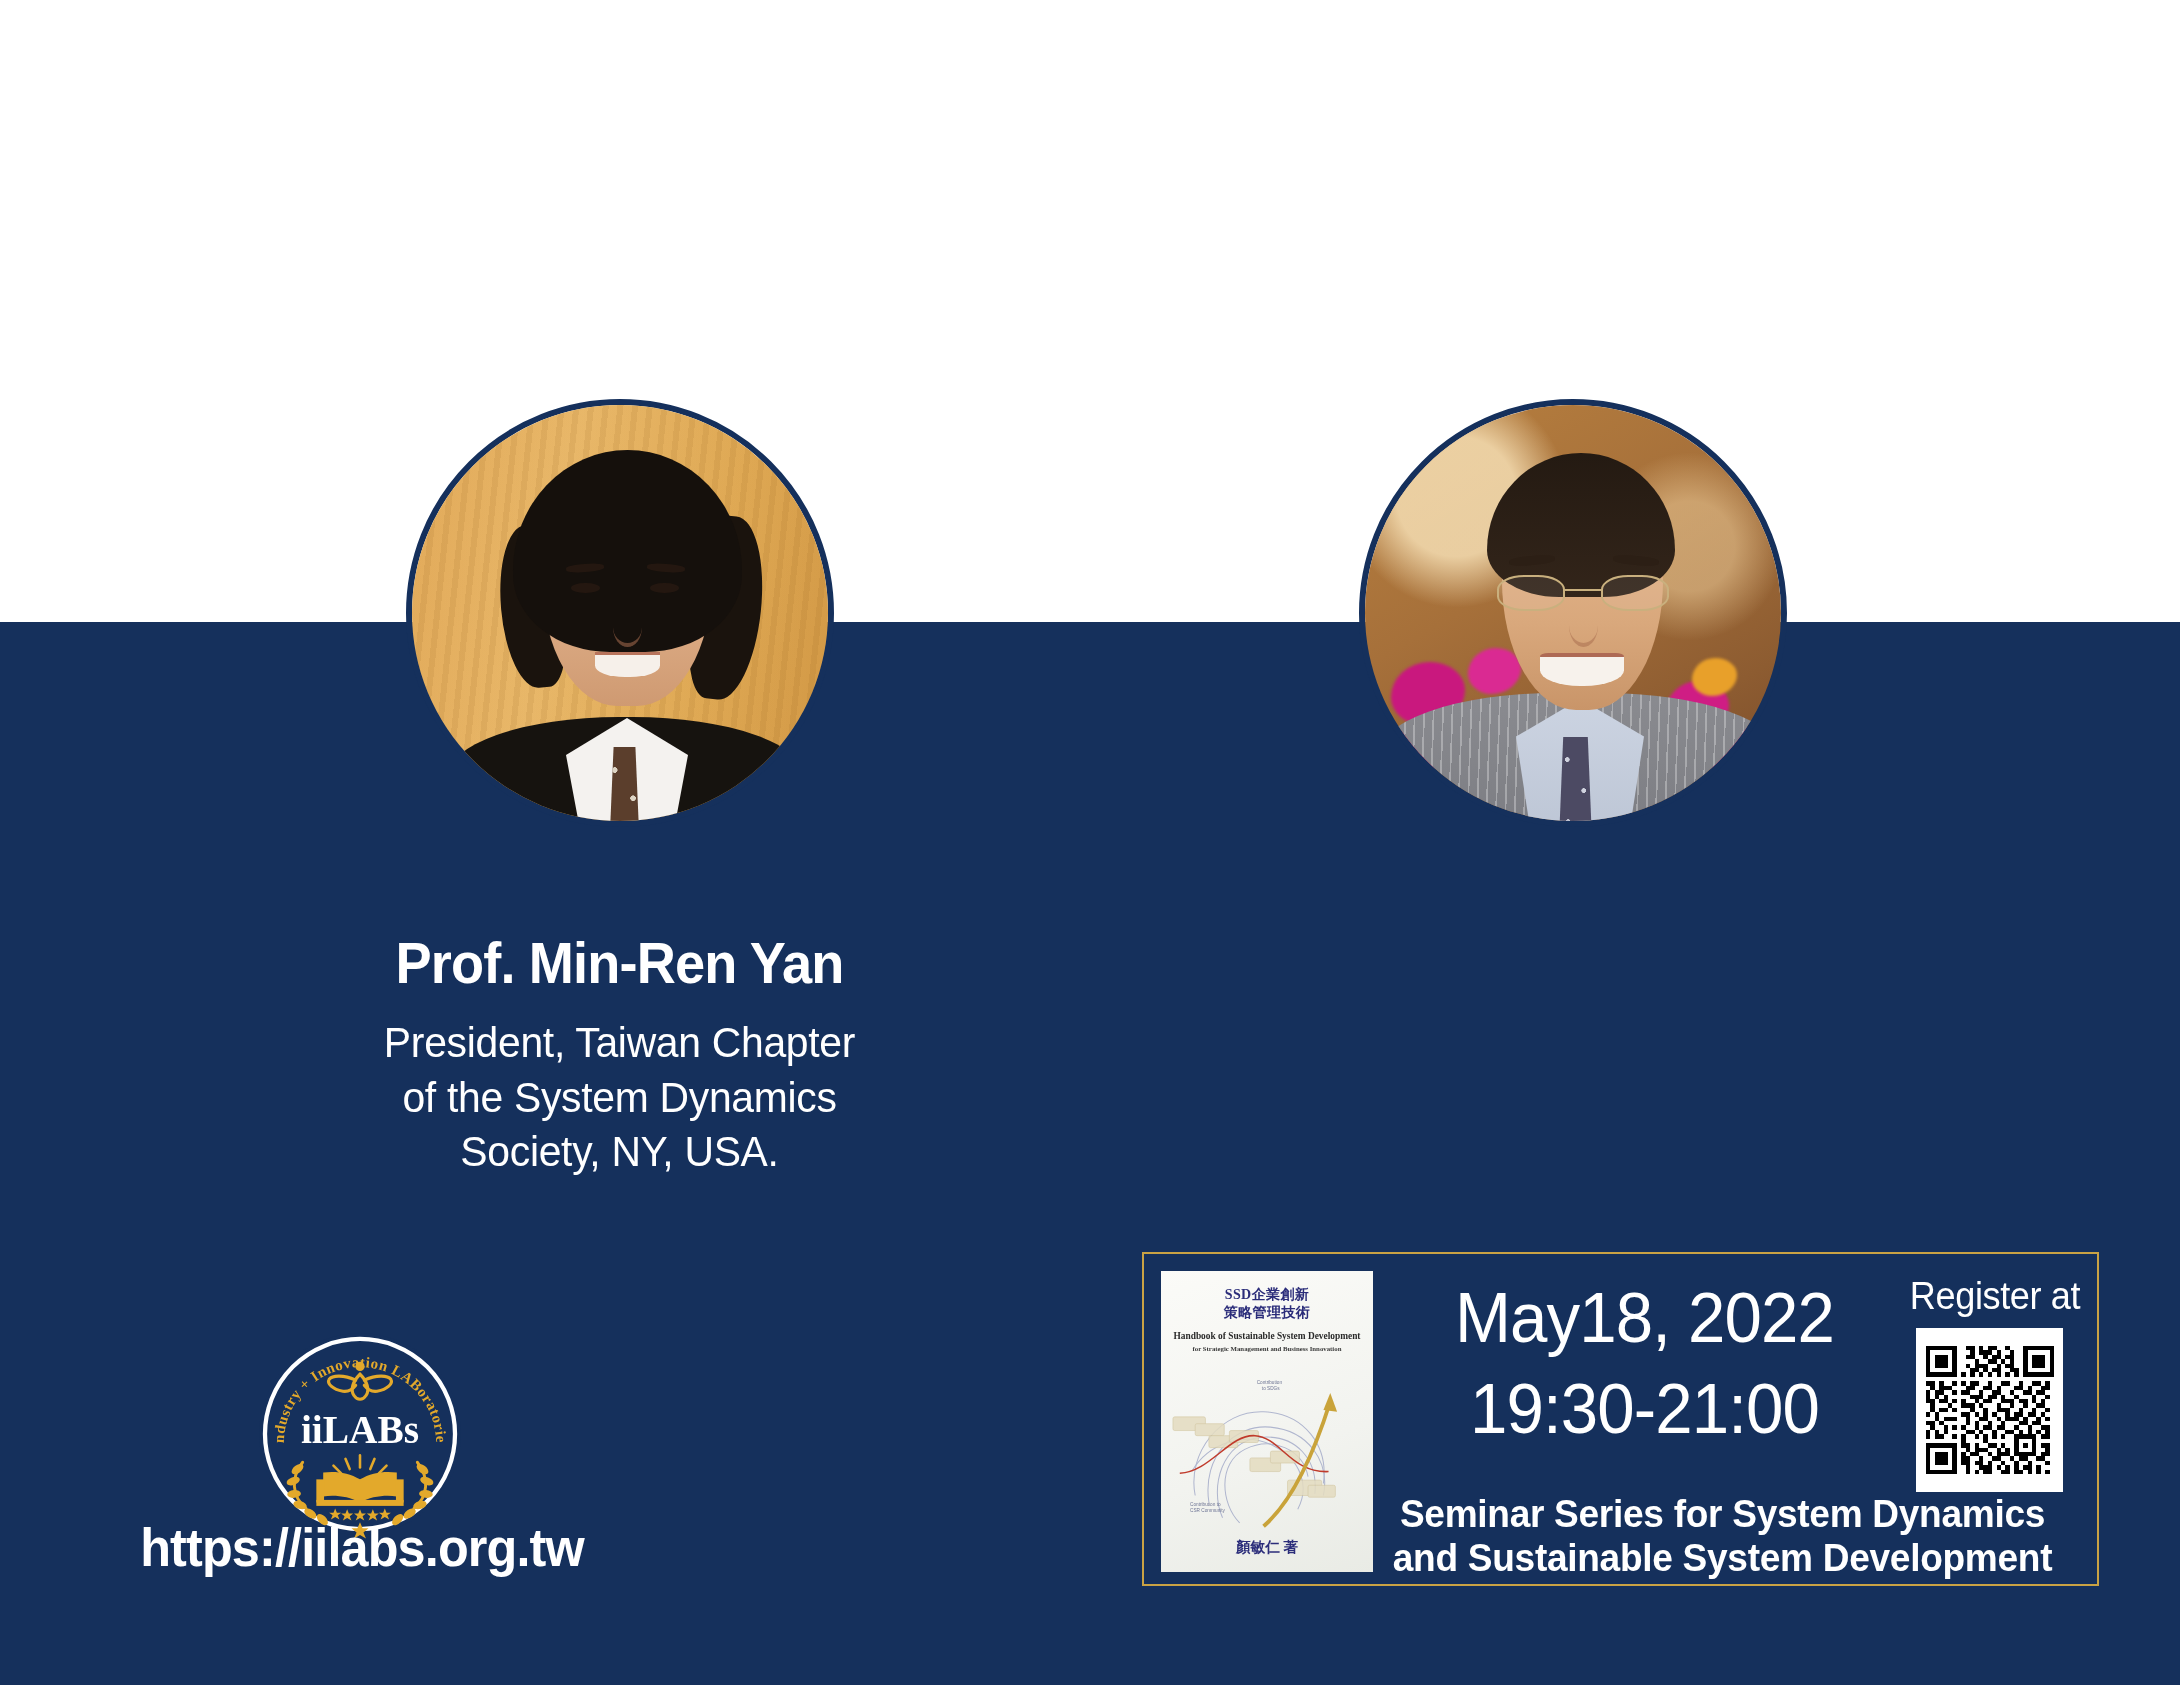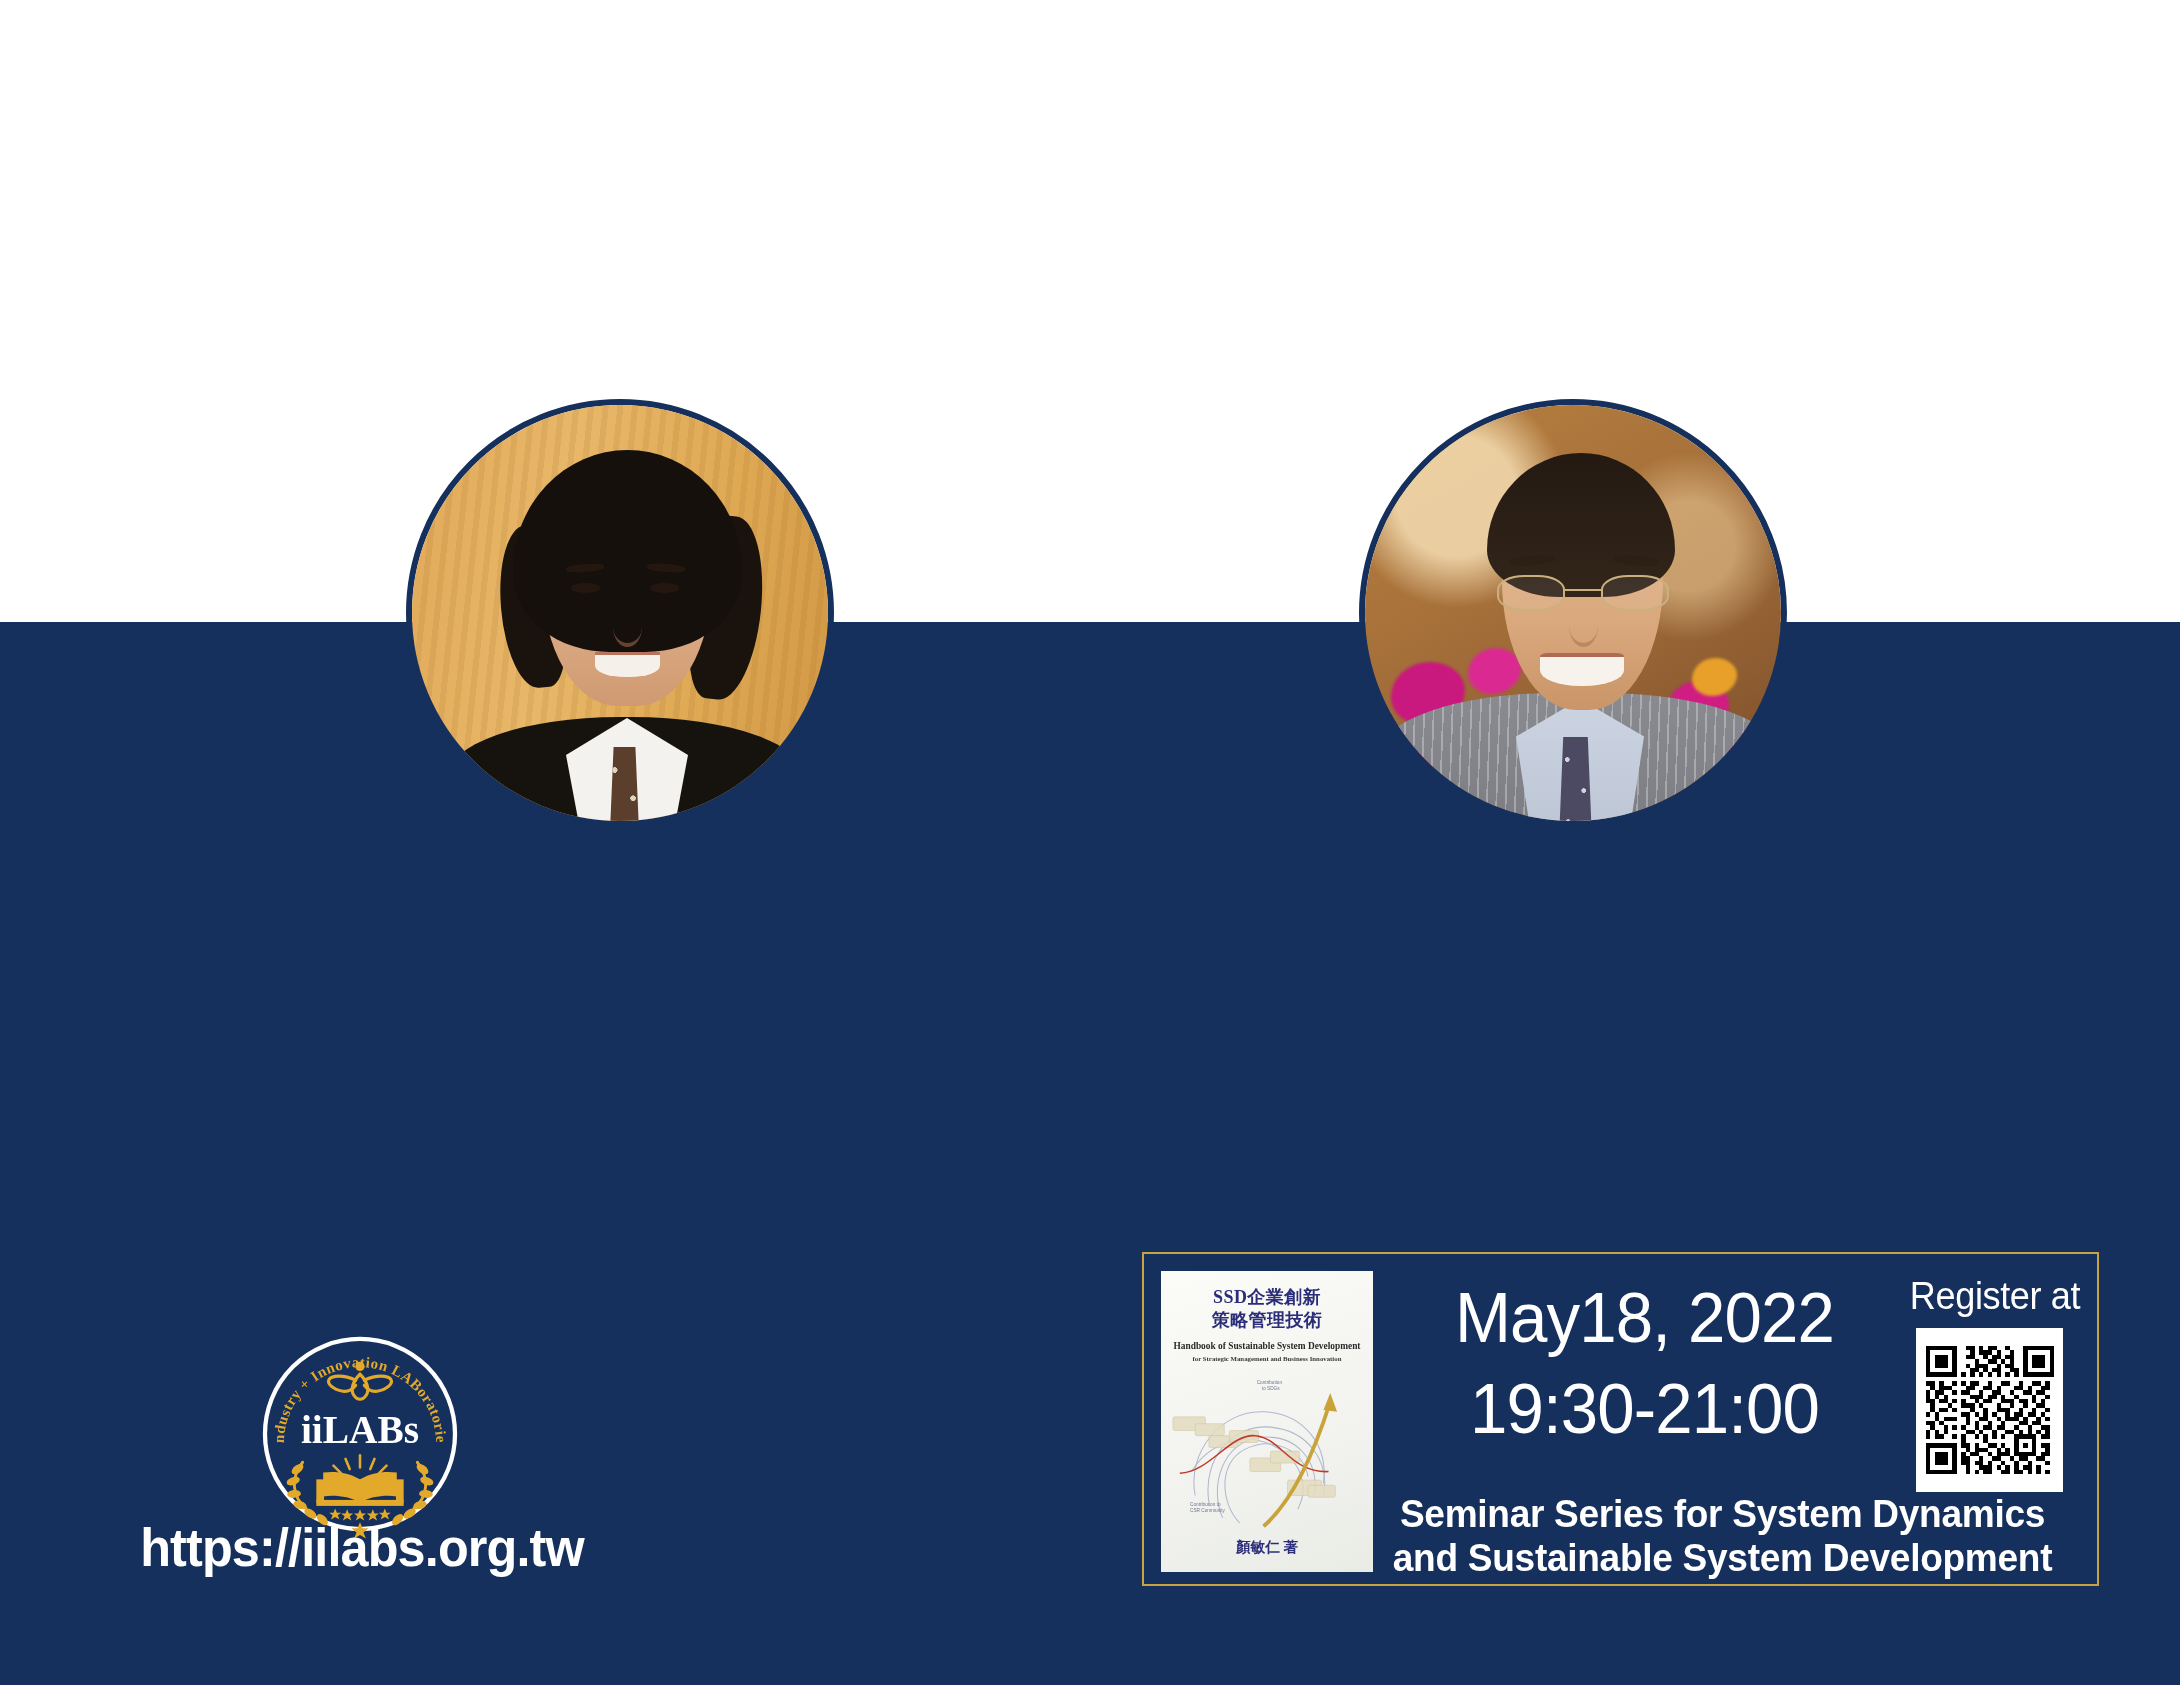--- a/index.html
+++ b/index.html
@@ -316,21 +316,21 @@
     width: 212px;
     height: 301px;
     background: linear-gradient(160deg,#fbfbf8 0%, #f2f3ef 60%, #e9ebe5 100%);
     overflow: hidden;
   }
   .bk-title {
     margin-top: 15.4px;
     text-align: center;
     font-family: "Liberation Serif", serif;
     font-weight: 700;
-    font-size: 18px;
+    font-size: 14px;
     line-height: 1.28;
     color: #2b2d7a;
     letter-spacing: 0.4px;
   }
   .bk-sub {
     margin-top: 9px;
     text-align: center;
     font-family: "Liberation Serif", serif;
     font-weight: 700;
     font-size: 9.4px;
@@ -473,20 +473,28 @@
       <div class="p2-glasses">
         <div class="p2-lens l"></div>
         <div class="p2-lens r"></div>
         <div class="p2-bridge"></div>
       </div>
       <div class="p2-nose"></div>
       <div class="p2-smile"></div>
     </div>
   </div>
 
+  <div class="speaker speaker-1">
+    <div class="speaker-name">Prof. Min-Ren Yan</div>
+    <div class="speaker-role">
+      <div>President, Taiwan Chapter</div>
+      <div>of the System Dynamics</div>
+      <div>Society, NY, USA.</div>
+    </div>
+  </div>
 
 
   <div class="iilabs">
     <svg viewBox="0 0 250 250" xmlns="http://www.w3.org/2000/svg">
       <defs>
         <path id="arcpath" d="M 36,136 A 89,89 0 0 1 214,136" fill="none"></path>
       </defs>
       <circle cx="125" cy="125" r="118" fill="#15305C"></circle>
       <circle cx="125" cy="125" r="111" fill="none" stroke="#ffffff" stroke-width="5"></circle>
       <text font-family="Liberation Serif, serif" font-weight="700" font-size="17.5" fill="#E3A92B" letter-spacing="0.6">

